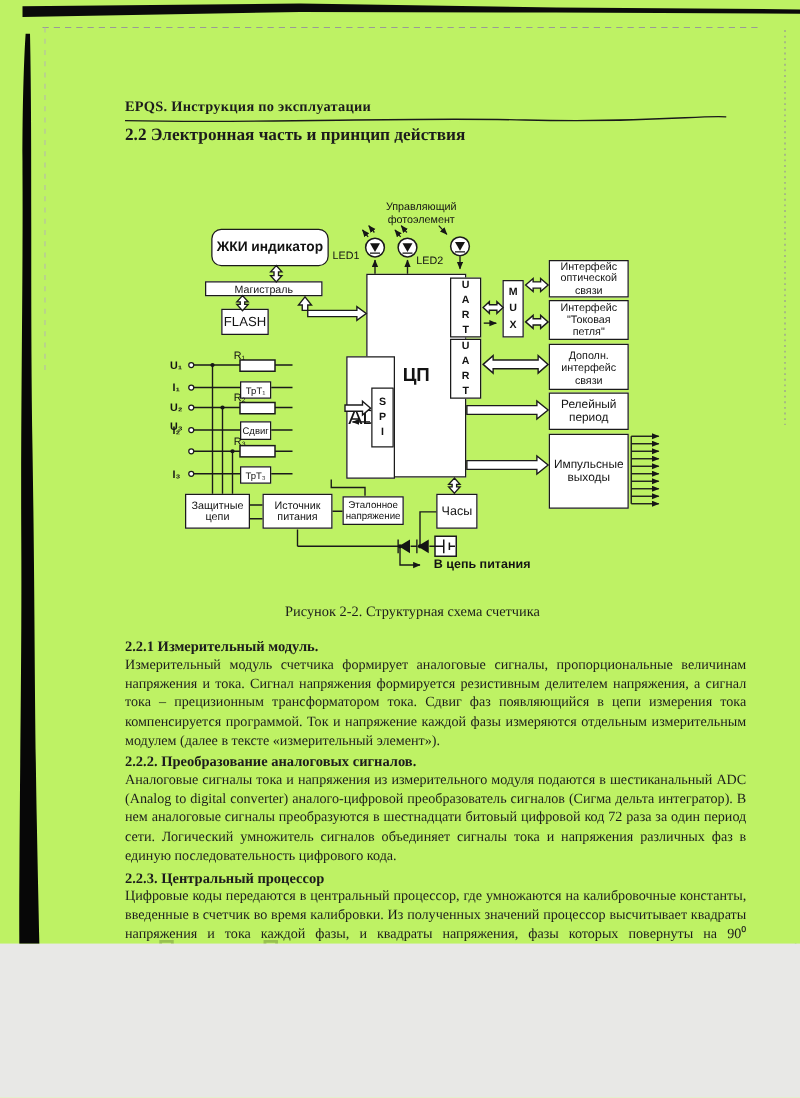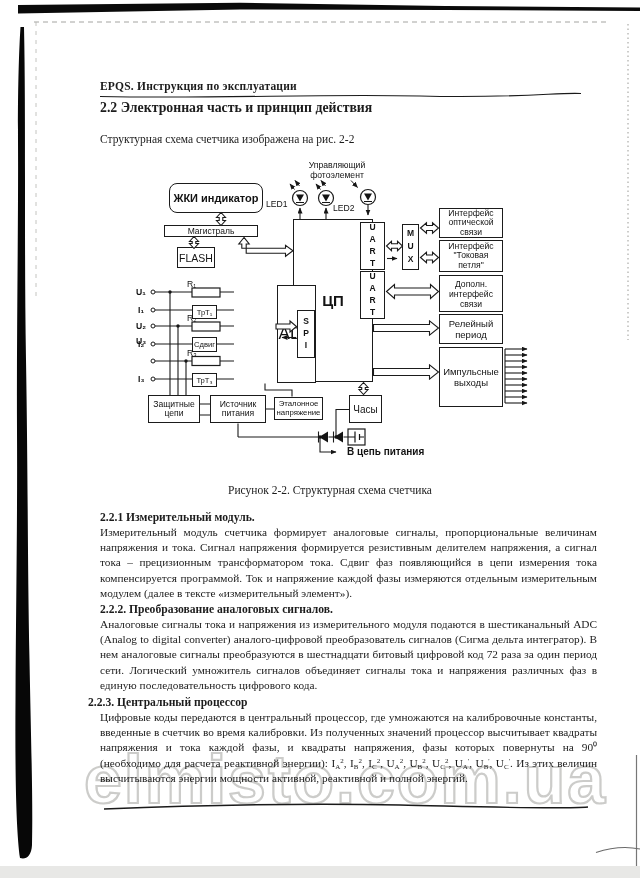--- a/index.html
+++ b/index.html
@@ -1,16 +1,16 @@
 <!DOCTYPE html>
 <html><head>
 <meta charset="utf-8">
 <style>
   html,body{margin:0;padding:0;background:#e8e8e6;}
-  .page{position:relative;width:640px;height:866px;background:#ffffff;overflow:hidden;
+  .page{position:relative;width:640px;height:755px;background:#bef264;overflow:hidden;
         font-family:"Liberation Serif",serif;color:#1c1c1c;}
   .abs{position:absolute;}
   
   .doc-header{left:100px;top:80px;width:497px;font-size:11.5px;font-weight:bold;letter-spacing:.2px;}
   .h22{left:100px;top:100px;width:497px;font-size:13.8px;font-weight:bold;}
   .intro{left:100px;top:133px;width:497px;font-size:11.5px;}
   .caption{left:100px;top:484px;width:460px;text-align:center;font-size:11.5px;}
   .sec-head{width:497px;font-size:11.6px;font-weight:bold;}
   .sec-body{width:497px;font-size:11.3px;line-height:15.2px;text-align:justify;}
   sub{font-size:7px;vertical-align:-2px;line-height:0;}
@@ -29,21 +29,20 @@
              white-space:nowrap;pointer-events:none;}
   svg.overlay{position:absolute;left:0;top:0;pointer-events:none;}
 </style>
 </head>
 <body>
 
 <div class="page">
 
   <div class="abs doc-header">EPQS. Инструкция по эксплуатации</div>
   <div class="abs h22">2.2 Электронная часть и принцип действия</div>
-  <div class="abs intro">Структурная схема счетчика изображена на рис. 2-2</div>
 
   <div class="db" style="left:169px;top:183px;width:94px;height:30px;border-radius:8px;font-size:11px;font-weight:600;">ЖКИ индикатор</div>
   <div class="db" style="left:164px;top:225px;width:94px;height:12px;font-size:8.5px;">Магистраль</div>
   <div class="db" style="left:177px;top:247px;width:38px;height:21px;font-size:10.5px;">FLASH</div>
   <div class="db" style="left:293px;top:219px;width:80px;height:163px;font-size:15px;font-weight:600;">ЦП</div>
   <div class="db" style="left:234px;top:285px;width:39px;height:98px;font-size:17px;margin-left:43px;">ADC</div>
   <div class="db vtext" style="left:297px;top:310px;width:18px;height:48px;font-size:8.5px;">SPI</div>
   <div class="db vtext" style="left:360px;top:222px;width:25px;height:48px;font-size:8.5px;">UART</div>
   <div class="db vtext" style="left:360px;top:271px;width:25px;height:48px;font-size:8.5px;">UART</div>
   <div class="db vtext" style="left:402px;top:224px;width:17px;height:46px;font-size:8.5px;letter-spacing:3px;">MUX</div>
@@ -202,21 +201,21 @@
   </svg>
 
   <div class="abs caption">Рисунок 2-2. Структурная схема счетчика</div>
 
   <div class="abs sec-head" style="left:100px;top:511px;">2.2.1 Измерительный модуль.</div>
   <div class="abs sec-body" style="left:100px;top:525px;">Измерительный модуль счетчика формирует аналоговые сигналы, пропорциональные величинам напряжения и тока. Сигнал напряжения формируется резистивным делителем напряжения, а сигнал тока – прецизионным трансформатором тока. Сдвиг фаз появляющийся в цепи измерения тока компенсируется программой. Ток и напряжение каждой фазы измеряются отдельным измерительным модулем (далее в тексте «измерительный элемент»).</div>
 
   <div class="abs sec-head" style="left:100px;top:603px;">2.2.2. Преобразование аналоговых сигналов.</div>
   <div class="abs sec-body" style="left:100px;top:617px;">Аналоговые сигналы тока и напряжения из измерительного модуля подаются в шестиканальный ADC (Analog to digital converter) аналого-цифровой преобразователь сигналов (Сигма дельта интегратор). В нем аналоговые сигналы преобразуются в шестнадцати битовый цифровой код 72 раза за один период сети. Логический умножитель сигналов объединяет сигналы тока и напряжения различных фаз в единую последовательность цифрового кода.</div>
 
-  <div class="abs sec-head" style="left:88px;top:696px;">2.2.3. Центральный процессор</div>
+  <div class="abs sec-head" style="left:100px;top:696px;">2.2.3. Центральный процессор</div>
   <div class="abs sec-body" style="left:100px;top:710px;"><span>Цифровые коды передаются в центральный процессор, где умножаются на калибровочные константы, введенные в счетчик во время калибровки. Из полученных значений процессор высчитывает квадраты напряжения и тока каждой фазы, и квадраты напряжения, фазы которых повернуты на 90⁰ (необходимо для расчета реактивной энергии): </span><span class="formula"><span>I</span><sub>A</sub><sup>2</sup><span>, </span><span>I</span><sub>B</sub><sup>2</sup><span>, </span><span>I</span><sub>C</sub><sup>2</sup><span>, </span><span>U</span><sub>A</sub><sup>2</sup><span>, </span><span>U</span><sub>B</sub><sup>2</sup><span>, </span><span>U</span><sub>C</sub><sup>2</sup><span>, </span><span>U</span><sub>A</sub><sup>'</sup><span>, </span><span>U</span><sub>B</sub><sup>'</sup><span>, </span><span>U</span><sub>C</sub><sup>'</sup><span>. </span></span><span>Из этих величин высчитываются энергии мощности активной, реактивной и полной энергий.</span></div>
 
 
   <div class="abs watermark">elmisto.com.ua</div>
 
   <svg class="overlay" width="640" height="878">
 
     <path d="M100,96.5 C220,99 320,93.5 420,96 S560,92 581,93.5" stroke="#1a1a1a" stroke-width="1.1" fill="none"></path>
 
     <path d="M104,809 C230,804 330,803.5 400,805 S560,809.5 588,807" stroke="#1a1a1a" stroke-width="1.4" fill="none"></path>

